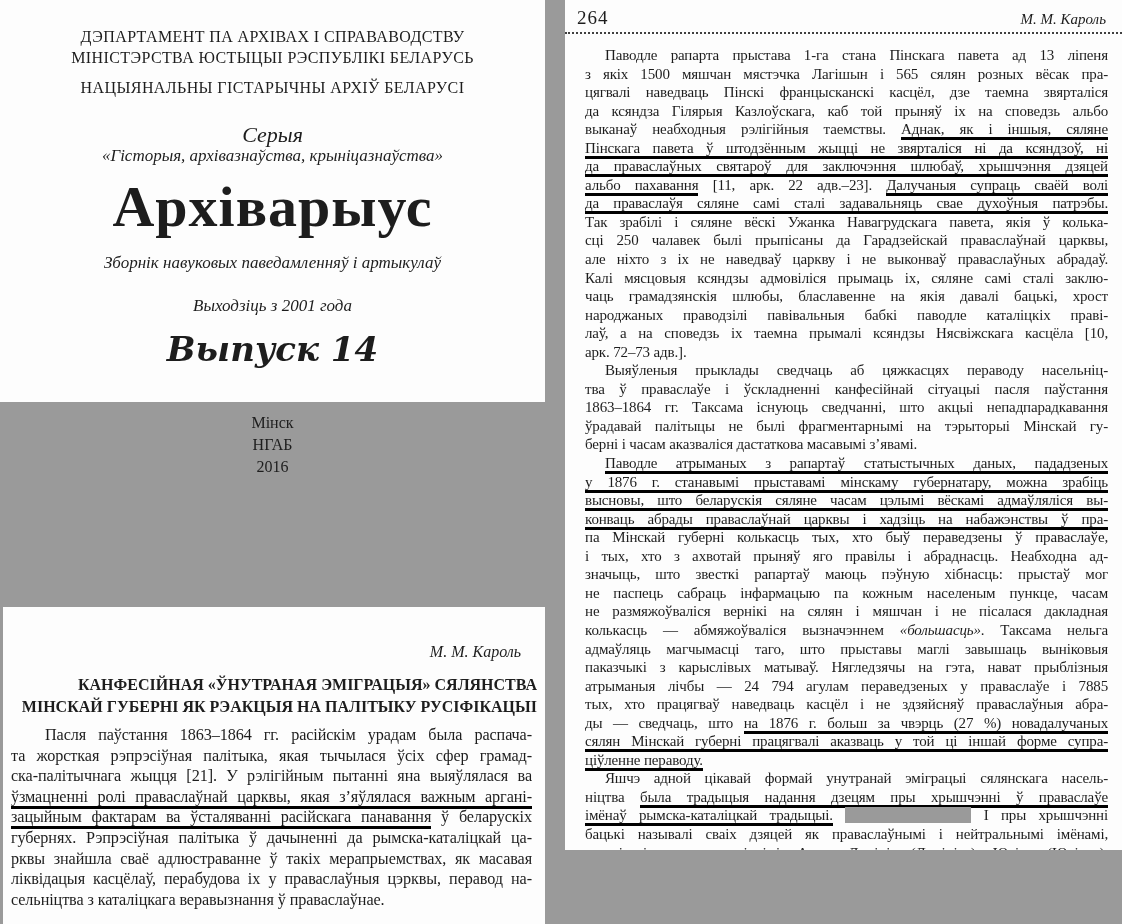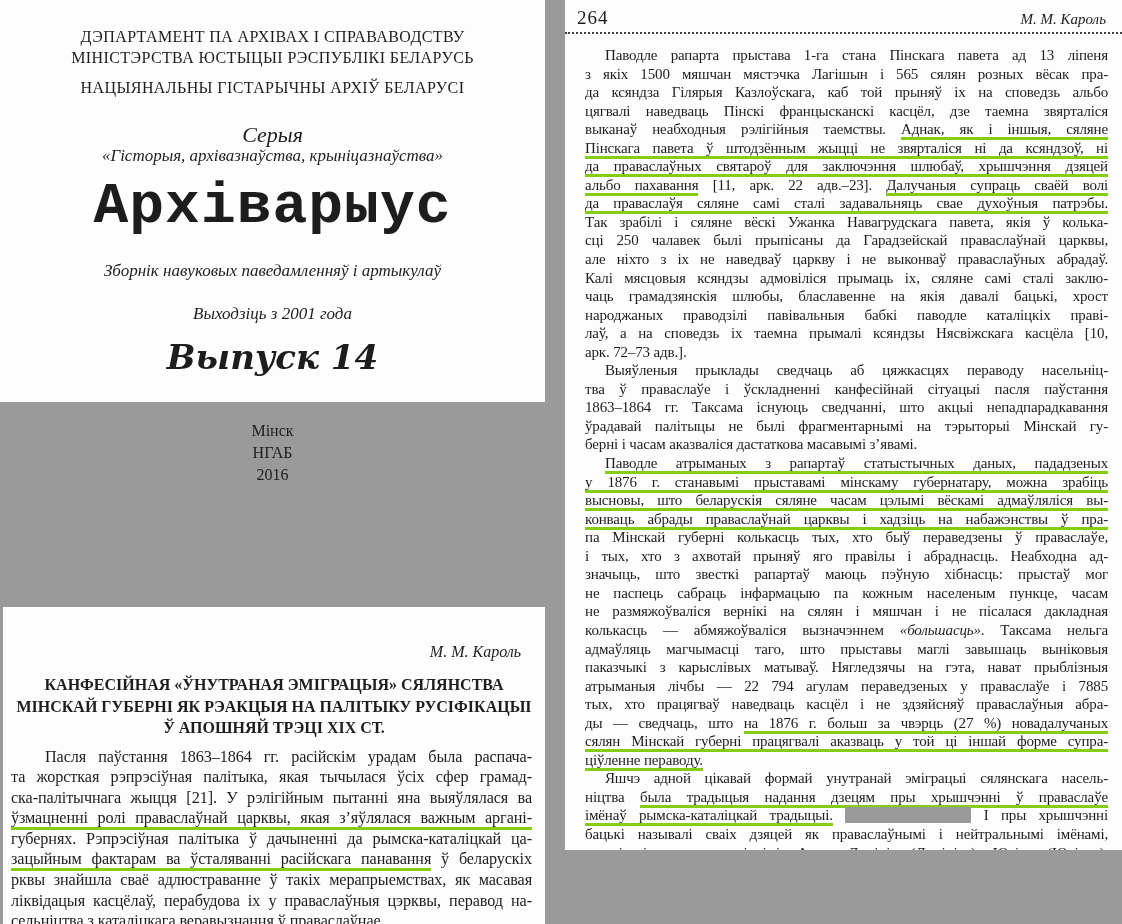--- a/index.html
+++ b/index.html
@@ -14,44 +14,44 @@
   .panel { position:absolute; background:#fdfdfd; }
   #titlepage  { left:0;   top:0;    width:545px; height:402px; text-align:center; }
   #articlepage{ left:3px; top:607px; width:542px; height:317px; overflow:hidden; }
   #rightpage  { left:565px; top:0;  width:557px; height:850px; overflow:hidden; }
 
   
   .tp-dept    { margin-top:26px; font-size:16px; line-height:21px; letter-spacing:0.4px; }
   .tp-archive { margin-top:11px; font-size:16px; letter-spacing:0.4px; }
   .tp-series-label { margin-top:27px; font-style:italic; font-size:22px; line-height:21px; }
   .tp-series-name  { font-style:italic; font-size:17px; line-height:21px; }
-  .tp-masthead { margin-top:8px; font-family:Liberation Mono, monospace; font-weight:bold; font-size:58px; line-height:66px; letter-spacing:1px; }
-  .tp-subtitle { margin-top:21px; font-style:italic; font-size:17px; }
+  .tp-masthead { margin-top:8px; font-family:Liberation Serif, serif; font-weight:bold; font-size:58px; line-height:66px; letter-spacing:1px; }
+  .tp-subtitle { margin-top:13px; font-style:italic; font-size:17px; }
   .tp-since    { margin-top:23px; font-style:italic; font-size:17px; }
   .tp-issue    { margin-top:12px; font-family:"DejaVu Serif", serif; font-style:italic; font-weight:bold; font-size:34px; line-height:42px; }
   .tp-imprint  { margin-top:42px; font-size:16px; line-height:22px; }
 
   
   .ap-author { margin:36px 24px 0 0; text-align:right; font-style:italic; font-size:16px; }
-  .ap-title  { margin:13px 8px 0 8px; text-align:center; font-weight:bold; font-size:16px; line-height:21.5px; }
+  .ap-title  { margin:13px 8px 0 8px; text-align:right; font-weight:bold; font-size:16px; line-height:21.5px; }
   .ap-body   { margin:8px 13px 0 8px; font-size:16.2px; line-height:20.6px; letter-spacing:-0.1px; }
   .ap-body .tline.ind { text-indent:34px; }
 
   
   .rp-header { margin:7px 16px 0 12px; display:flex; justify-content:space-between; align-items:baseline; }
   .rp-pagenum { font-size:19px; letter-spacing:1px; }
   .rp-runhead { font-style:italic; font-size:15px; }
   .rp-rule { margin-top:3px; border-top:2px dotted #404040; height:0; }
   .rp-body { margin:12px 14px 0 20px; font-size:15px; line-height:18.55px; letter-spacing:-0.15px; }
   .rp-body .tline.ind { text-indent:20px; }
 
   
   .tline { text-align:justify; text-align-last:justify; }
   .tline.last { text-align:left; text-align-last:left; }
-  .u { border-bottom:3px solid #84cc16; }
+  .u { border-bottom:3px solid #000000; }
   .i { font-style:italic; }
   .redact { display:inline-block; width:126px; height:16px; background:#9a9a9a; vertical-align:-3px; }
 </style>
 </head>
 <body>
 
 <div class="panel" id="titlepage">
   <div class="tp-dept">
     <div>ДЭПАРТАМЕНТ ПА АРХІВАХ І СПРАВАВОДСТВУ</div>
     <div>МІНІСТЭРСТВА ЮСТЫЦЫІ РЭСПУБЛІКІ БЕЛАРУСЬ</div>
@@ -68,46 +68,45 @@
     <div>НГАБ</div>
     <div>2016</div>
   </div>
 </div>
 
 <div class="panel" id="articlepage">
   <div class="ap-author">М. М. Кароль</div>
   <div class="ap-title">
     <div>КАНФЕСІЙНАЯ «ЎНУТРАНАЯ ЭМІГРАЦЫЯ» СЯЛЯНСТВА</div>
     <div>МІНСКАЙ ГУБЕРНІ ЯК РЭАКЦЫЯ НА ПАЛІТЫКУ РУСІФІКАЦЫІ</div>
-    <div>Ў АПОШНЯЙ ТРЭЦІ XIX СТ.</div>
   </div>
   <div class="ap-body" id="ap-body">
       <div class="tline ind"><span>Пасля паўстання 1863–1864 гг. расійскім урадам была распача-</span></div>
       <div class="tline"><span>та жорсткая рэпрэсіўная палітыка, якая тычылася ўсіх сфер грамад-</span></div>
       <div class="tline"><span>ска-палітычнага жыцця [21]. У рэлігійным пытанні яна выяўлялася ва</span></div>
       <div class="tline"><span class="u">ўзмацненні ролі праваслаўнай царквы, якая з’яўлялася важным аргані-</span></div>
+      <div class="tline"><span class="u">зацыйным фактарам ва ўсталяванні расійскага панавання</span><span> ў беларускіх</span></div>
       <div class="tline"><span>губернях. Рэпрэсіўная палітыка ў дачыненні да рымска-каталіцкай ца-</span></div>
-      <div class="tline"><span class="u">зацыйным фактарам ва ўсталяванні расійскага панавання</span><span> ў беларускіх</span></div>
       <div class="tline"><span>рквы знайшла сваё адлюстраванне ў такіх мерапрыемствах, як масавая</span></div>
       <div class="tline"><span>ліквідацыя касцёлаў, перабудова іх у праваслаўныя цэрквы, перавод на-</span></div>
       <div class="tline last"><span>сельніцтва з каталіцкага веравызнання ў праваслаўнае.</span></div>
     </div>
 </div>
 
 <div class="panel" id="rightpage">
   <div class="rp-header">
     <span class="rp-pagenum">264</span>
     <span class="rp-runhead">М. М. Кароль</span>
   </div>
   <div class="rp-rule"></div>
   <div class="rp-body" id="rp-body">
       <div class="tline ind"><span>Паводле рапарта прыстава 1-га стана Пінскага павета ад 13 ліпеня</span></div>
       <div class="tline"><span>з якіх 1500 мяшчан мястэчка Лагішын і 565 сялян розных вёсак пра-</span></div>
+      <div class="tline"><span>цягвалі наведваць Пінскі францысканскі касцёл, дзе таемна звярталіся</span></div>
       <div class="tline"><span>да ксяндза Гілярыя Казлоўскага, каб той прыняў іх на споведзь альбо</span></div>
-      <div class="tline"><span>цягвалі наведваць Пінскі францысканскі касцёл, дзе таемна звярталіся</span></div>
       <div class="tline"><span>выканаў неабходныя рэлігійныя таемствы. </span><span class="u">Аднак, як і іншыя, сяляне</span></div>
       <div class="tline"><span class="u">Пінскага павета ў штодзённым жыцці не звярталіся ні да ксяндзоў, ні</span></div>
       <div class="tline"><span class="u">да праваслаўных святароў для заключэння шлюбаў, хрышчэння дзяцей</span></div>
       <div class="tline"><span class="u">альбо пахавання</span><span> [11, арк. 22 адв.–23]. </span><span class="u">Далучаныя супраць сваёй волі</span></div>
       <div class="tline"><span class="u">да праваслаўя сяляне самі сталі задавальняць свае духоўныя патрэбы.</span></div>
       <div class="tline"><span>Так зрабілі і сяляне вёскі Ужанка Навагрудскага павета, якія ў колька-</span></div>
       <div class="tline"><span>сці 250 чалавек былі прыпісаны да Гарадзейскай праваслаўнай царквы,</span></div>
       <div class="tline"><span>але ніхто з іх не наведваў царкву і не выконваў праваслаўных абрадаў.</span></div>
       <div class="tline"><span>Калі мясцовыя ксяндзы адмовіліся прымаць іх, сяляне самі сталі заклю-</span></div>
       <div class="tline"><span>чаць грамадзянскія шлюбы, блаславенне на якія давалі бацькі, хрост</span></div>
@@ -124,21 +123,21 @@
       <div class="tline"><span class="u">высновы, што беларускія сяляне часам цэлымі вёскамі адмаўляліся вы-</span></div>
       <div class="tline"><span class="u">конваць абрады праваслаўнай царквы і хадзіць на набажэнствы ў пра-</span></div>
       <div class="tline"><span>па Мінскай губерні колькасць тых, хто быў пераведзены ў праваслаўе,</span></div>
       <div class="tline"><span>і тых, хто з ахвотай прыняў яго правілы і абраднасць. Неабходна ад-</span></div>
       <div class="tline"><span>значыць, што звесткі рапартаў маюць пэўную хібнасць: прыстаў мог</span></div>
       <div class="tline"><span>не паспець сабраць інфармацыю па кожным населеным пункце, часам</span></div>
       <div class="tline"><span>не размяжоўваліся вернікі на сялян і мяшчан і не пісалася дакладная</span></div>
       <div class="tline"><span>колькасць — абмяжоўваліся вызначэннем </span><span class="i">«большасць»</span><span>. Таксама нельга</span></div>
       <div class="tline"><span>адмаўляць магчымасці таго, што прыставы маглі завышаць выніковыя</span></div>
       <div class="tline"><span>паказчыкі з карыслівых матываў. Нягледзячы на гэта, нават прыблізныя</span></div>
-      <div class="tline"><span>атрыманыя лічбы — 22 794 агулам пераведзеных у праваслаўе і 7885</span></div>
+      <div class="tline"><span>атрыманыя лічбы — 24 794 агулам пераведзеных у праваслаўе і 7885</span></div>
       <div class="tline"><span>тых, хто працягваў наведваць касцёл і не здзяйсняў праваслаўныя абра-</span></div>
       <div class="tline"><span>ды — сведчаць, што </span><span class="u">на 1876 г. больш за чвэрць (27 %) новадалучаных</span></div>
       <div class="tline"><span class="u">сялян Мінскай губерні працягвалі аказваць у той ці іншай форме супра-</span></div>
       <div class="tline last"><span class="u">ціўленне пераводу.</span></div>
       <div class="tline ind"><span>Яшчэ адной цікавай формай унутранай эміграцыі сялянскага насель-</span></div>
       <div class="tline"><span>ніцтва </span><span class="u">была традыцыя надання дзецям пры хрышчэнні ў праваслаўе</span></div>
       <div class="tline"><span class="u">імёнаў рымска-каталіцкай традыцыі.</span><span> </span><span class="redact"></span><span> І пры хрышчэнні</span></div>
       <div class="tline"><span>бацькі называлі сваіх дзяцей як праваслаўнымі і нейтральнымі імёнамі,</span></div>
       <div class="tline"><span>так і відавочна каталіцкімі: Адам, Дамінік (Дамініка), Юліян (Юліяна),</span></div>
       <div class="tline last"><span>Магдалена, Людвіг, Феліцыян і інш.</span></div>

